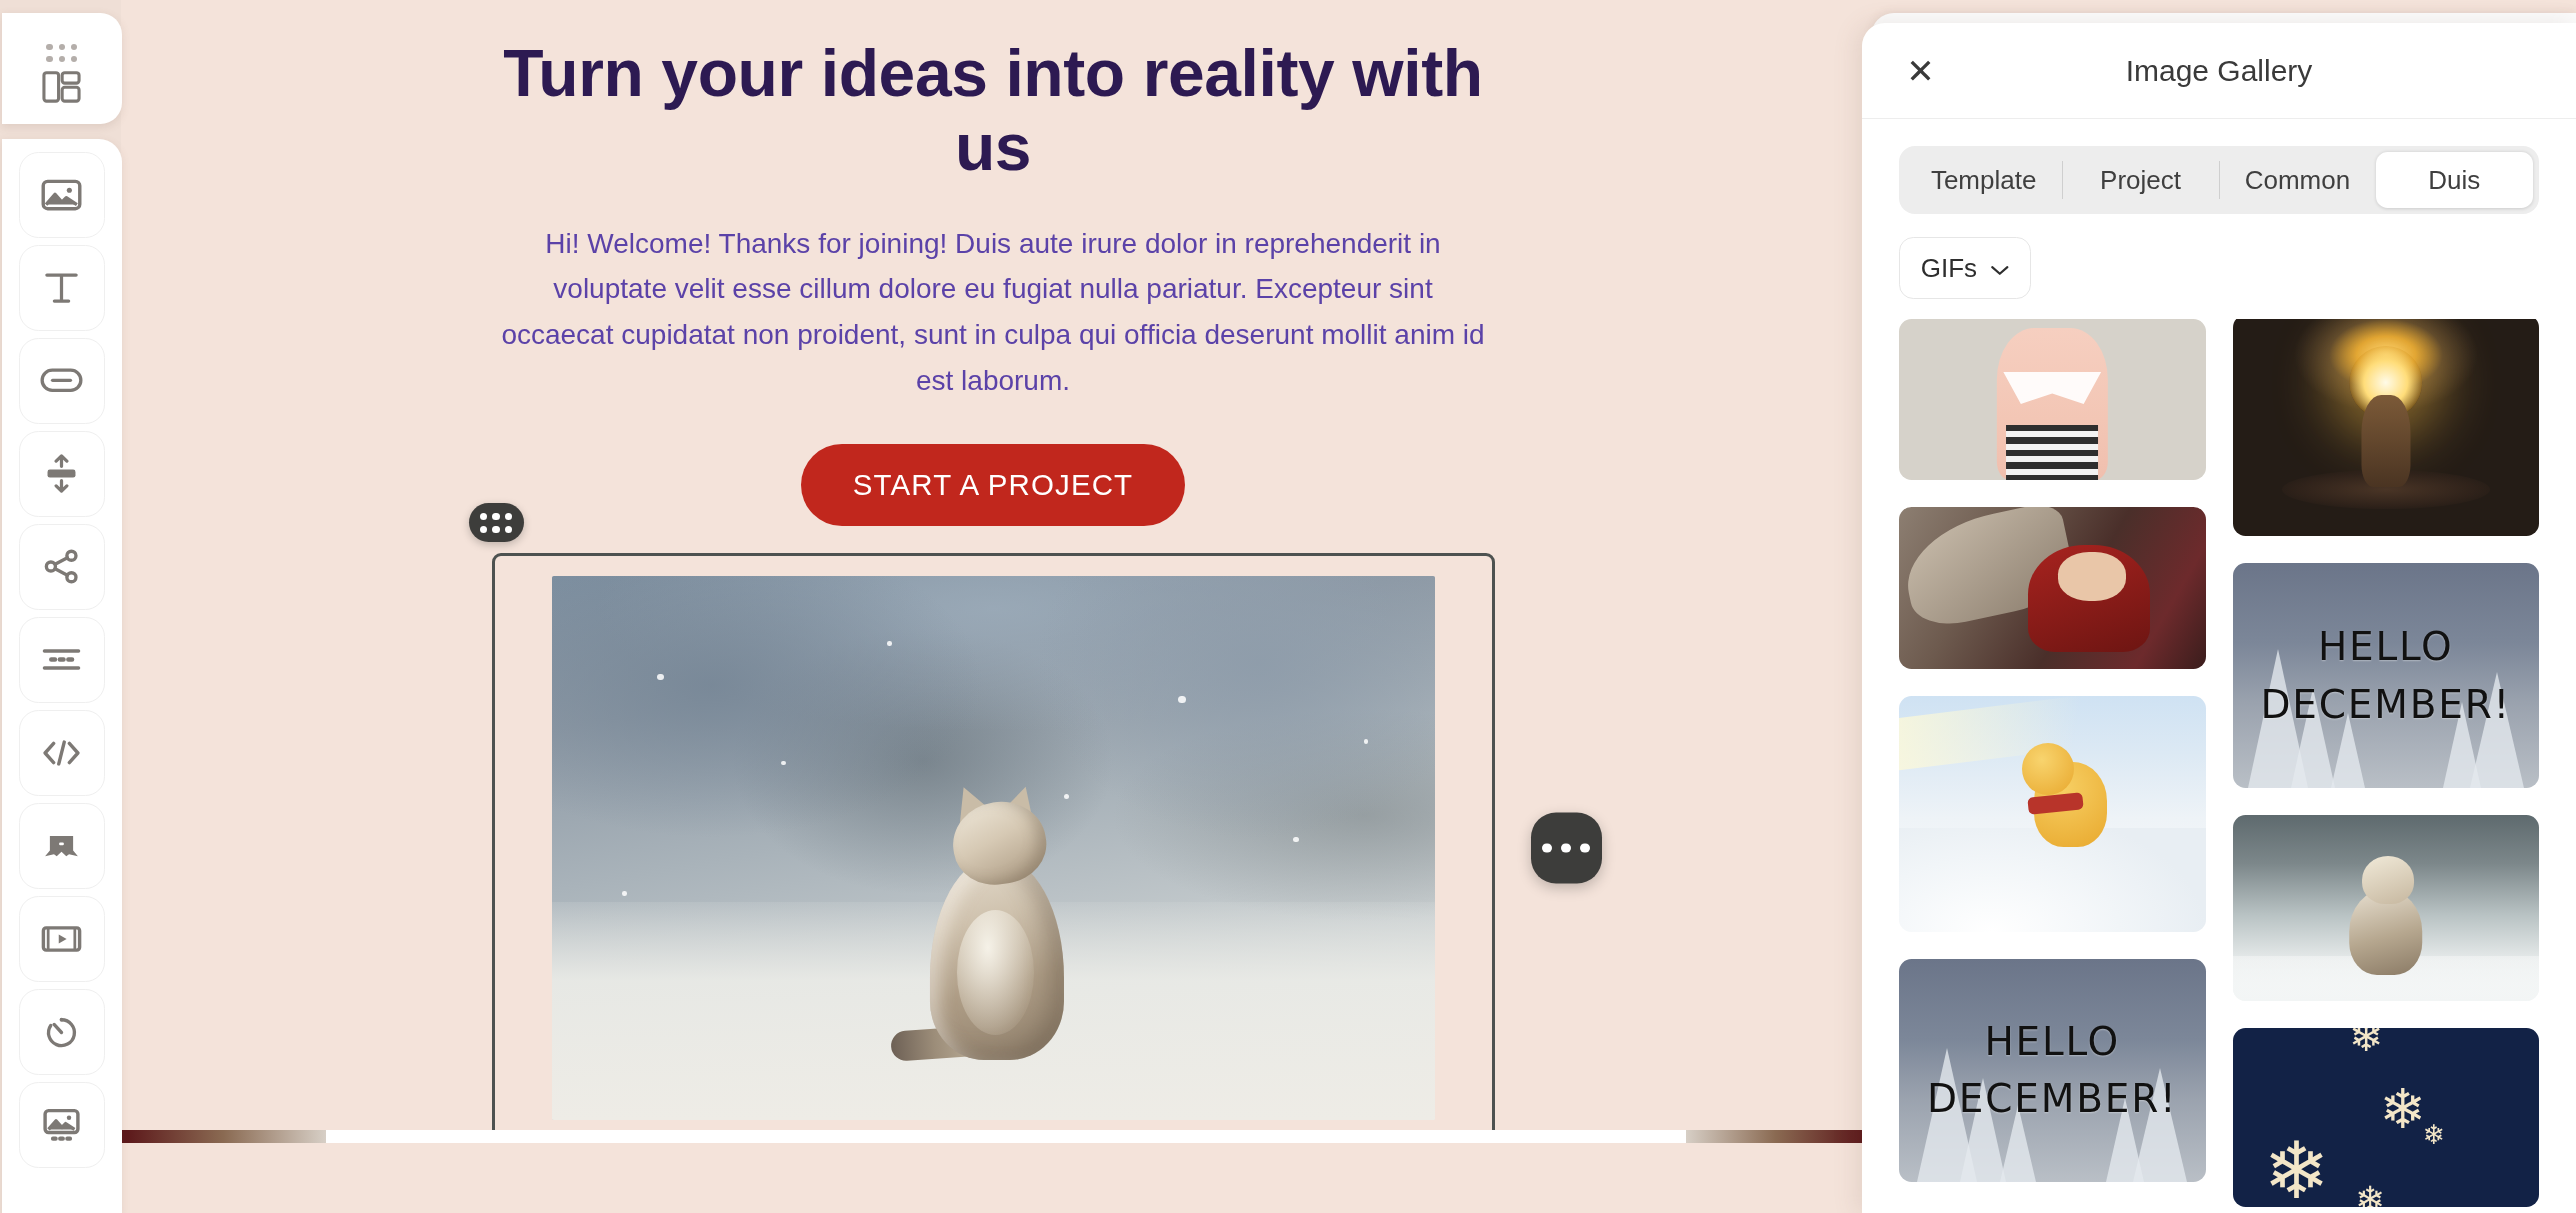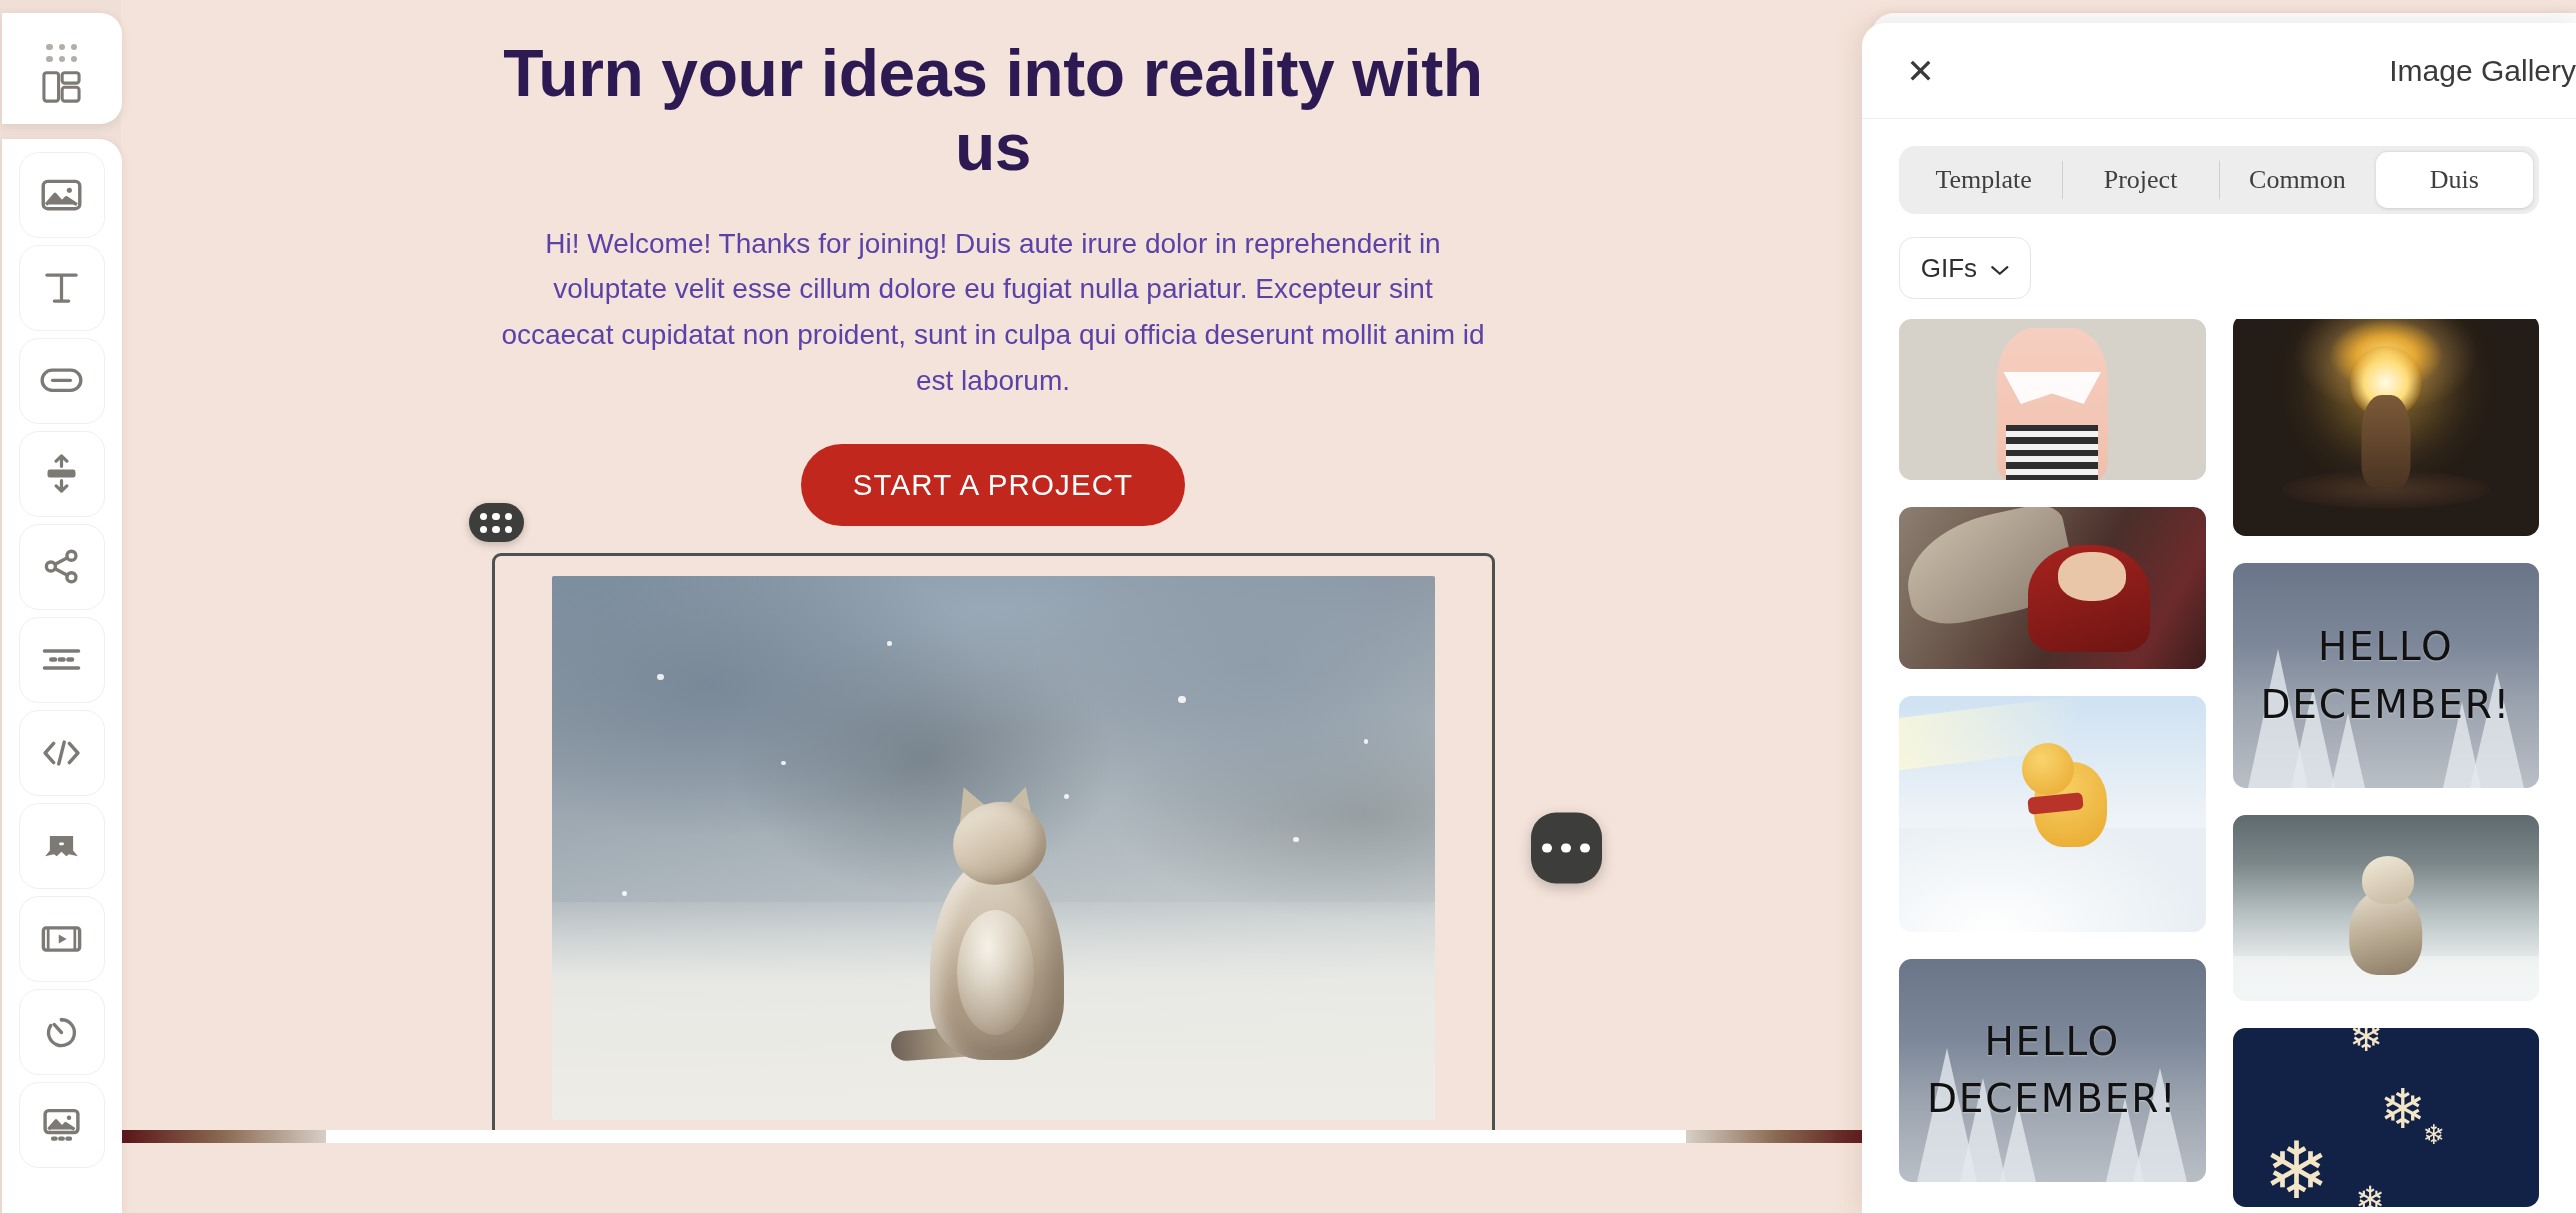--- a/index.html
+++ b/index.html
@@ -247,26 +247,26 @@
     position: absolute; left: 39px; top: 50%;
     transform: translateY(-50%);
     width: 39px; height: 39px;
     display:flex; align-items:center; justify-content:center;
     cursor:pointer;
     font-size: 34px; color: #3a3a3a; line-height: 1;
     font-weight: 300;
   }
   .gal-title {
     width: 100%;
-    text-align: right;
+    text-align: center;
     font-size: 30px;
     color: #3a3a3a;
   }
 
-  .gal-tabs-wrap { padding: 27px 37px 0 37px; flex: 0 0 auto; font-family: Liberation Serif, serif; }
+  .gal-tabs-wrap { padding: 27px 37px 0 37px; flex: 0 0 auto; }
   .gal-tabs {
     display: flex; align-items: center;
     background: #ededed;
     border-radius: 16px;
     padding: 6.2px;
     height: 68px;
   }
   .gal-tab {
     flex: 1;
     height: 100%;

